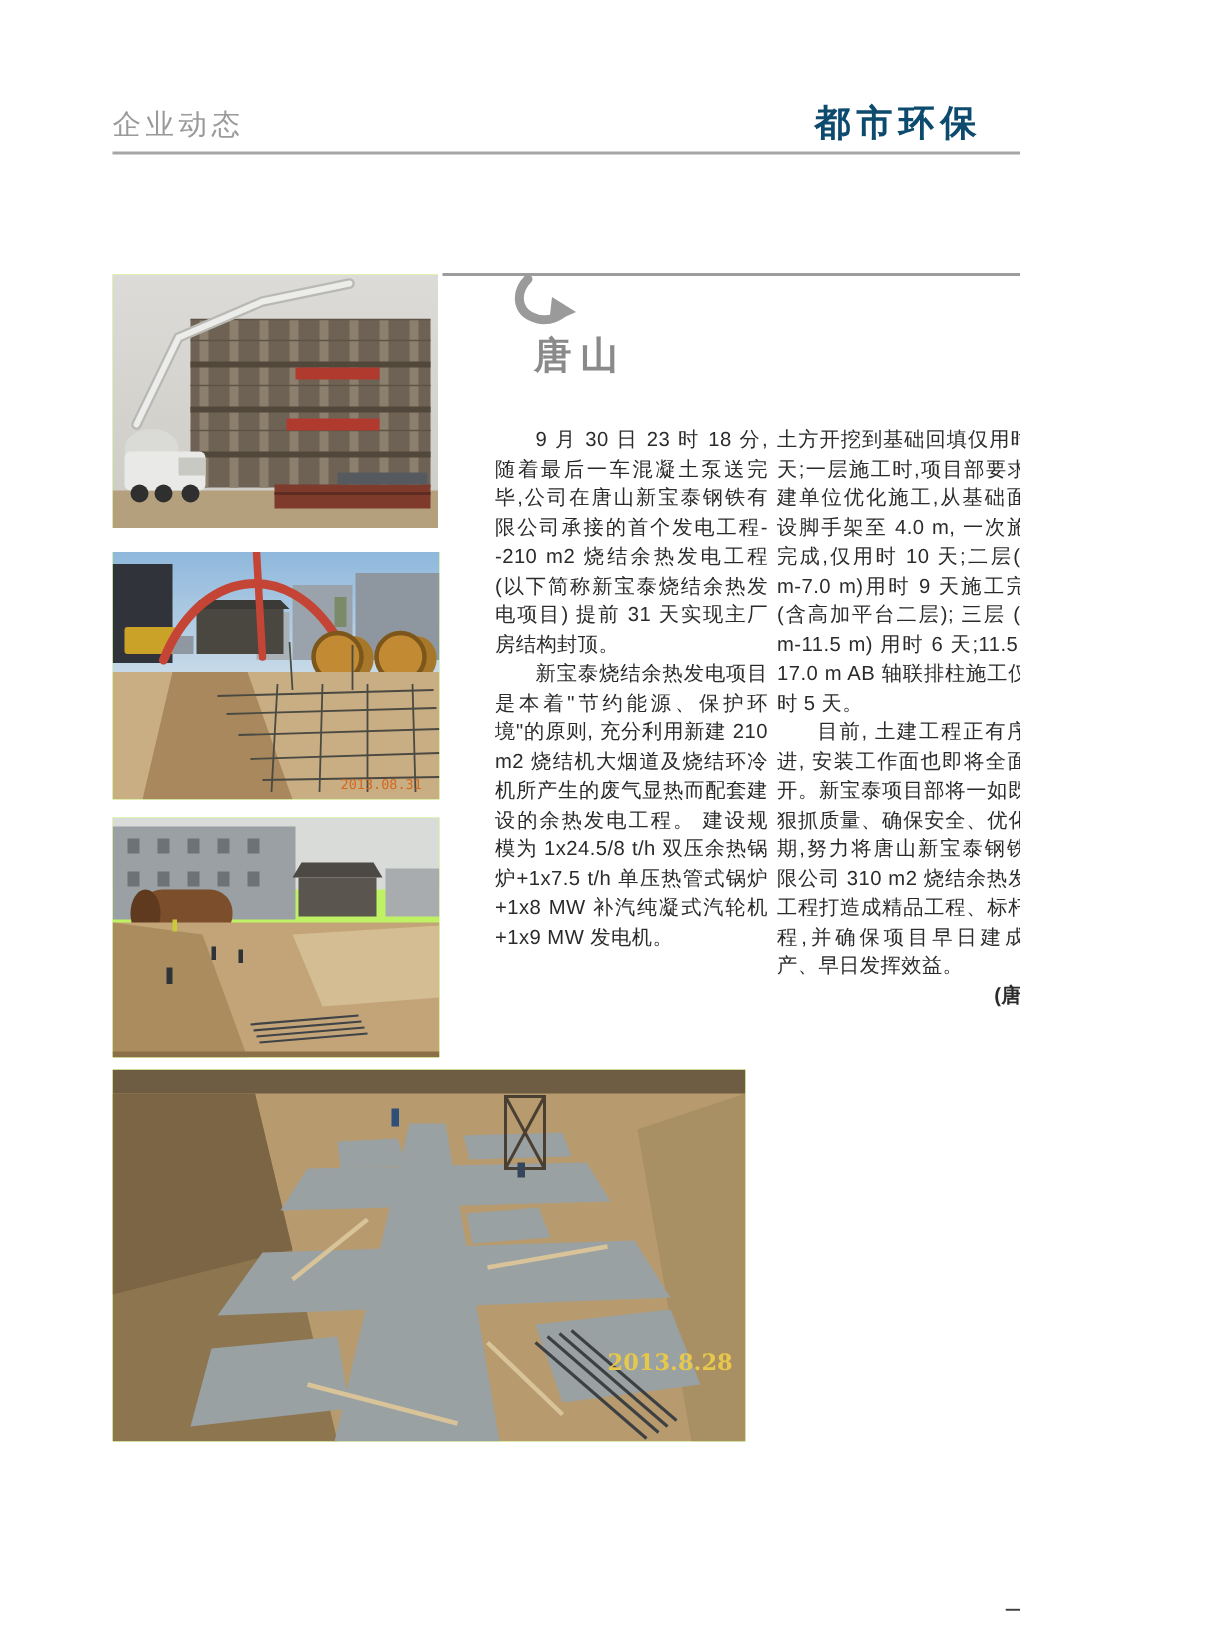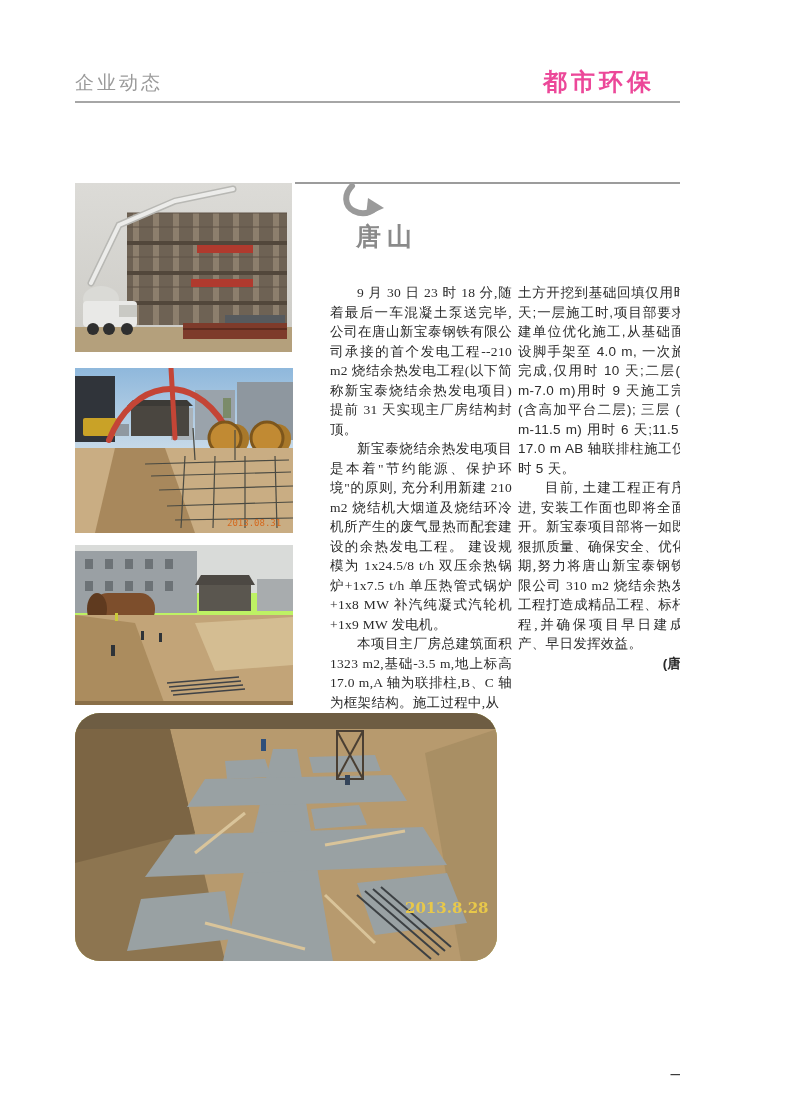--- a/index.html
+++ b/index.html
@@ -3,44 +3,44 @@
 <meta charset="utf-8">
 <style>
   html,body{margin:0;padding:0;background:#ffffff;}
   .page{
     position:relative;width:680px;height:1100px;background:#ffffff;overflow:hidden;
     font-family:"Liberation Sans","DejaVu Sans",sans-serif;color:#2f2f2f;
   }
   
   .hdr-section{position:absolute;left:75px;top:70px;font-size:19px;letter-spacing:3px;color:#9a9a9a;}
   .hdr-brand{position:absolute;left:543px;top:66px;width:190px;text-align:left;
-    font-size:24px;font-weight:bold;letter-spacing:4px;color:#ec4899;
+    font-size:24px;font-weight:bold;letter-spacing:4px;color:#0c4a6e;
     font-family:"DejaVu Sans","Liberation Sans",sans-serif;}
   .hdr-mark{position:absolute;left:693px;top:62px;font-size:26px;color:#b5332e;font-weight:bold;
     font-family:"DejaVu Serif",serif;transform:rotate(8deg);}
   .hdr-rule{position:absolute;left:75px;top:101px;width:655px;height:2px;background:#a6a6a6;}
   .sec-rule{position:absolute;left:295px;top:182px;width:435px;height:2px;background:#9c9c9c;}
   
   .arrow-wrap{position:absolute;left:338px;top:184px;width:64px;height:42px;}
   .loc-tag{position:absolute;left:356px;top:220px;font-size:25px;font-weight:bold;letter-spacing:6px;
     color:#8a8a8a;font-family:"DejaVu Serif","Liberation Serif",serif;}
   
   .photo{position:absolute;overflow:hidden;background:#bef264;}
   .photo svg{display:block;}
   #photo1{left:75px;top:183px;width:217px;height:169px;}
   #photo2{left:75px;top:368px;width:218px;height:165px;}
   #photo3{left:75px;top:545px;width:218px;height:160px;}
-  #photo4{left:75px;top:713px;width:422px;height:248px;border-radius:25px;}
+  #photo4{left:75px;top:713px;width:422px;height:248px;}
   
   .col{position:absolute;top:283px;width:182px;font-size:13.5px;line-height:19.5px;
     text-align:justify;text-justify:inter-ideograph;letter-spacing:0.3px;color:#2b2b2b;}
   .col-left{left:330px;}
   .col-right{left:518px;}
   .col p{margin:0;}
-  .col p.indent{text-indent:2em;font-family:Liberation Serif, serif;}
+  .col p.indent{text-indent:2em;}
   .byline{text-align:right;font-weight:bold;margin-top:0;}
   
   .page-num{position:absolute;left:660px;top:1062px;width:80px;text-align:center;
     font-size:19px;color:#3c3c3c;letter-spacing:1px;}
 </style>
 </head>
 <body>
 
 <div class="page">
 
@@ -253,21 +253,20 @@
         <line x1="298" y1="176" x2="370" y2="238"></line>
           <line x1="306" y1="174" x2="376" y2="234"></line>
       </g>
       <text x="330" y="200" font-size="15" fill="#e8c84a" font-family="DejaVu Serif, serif" font-weight="bold">2013.8.28</text>
     </svg>
   </div>
 
   <div class="col col-left">
     <p class="indent">9 月 30 日 23 时 18 分,随着最后一车混凝土泵送完毕,公司在唐山新宝泰钢铁有限公司承接的首个发电工程--210 m2 烧结余热发电工程(以下简称新宝泰烧结余热发电项目) 提前 31 天实现主厂房结构封顶。</p>
     <p class="indent">新宝泰烧结余热发电项目是本着"节约能源、保护环境"的原则, 充分利用新建 210 m2 烧结机大烟道及烧结环冷机所产生的废气显热而配套建设的余热发电工程。 建设规模为 1x24.5/8 t/h 双压余热锅炉+1x7.5 t/h 单压热管式锅炉+1x8 MW 补汽纯凝式汽轮机+1x9 MW 发电机。</p>
-    <p class="indent">本项目主厂房总建筑面积 1323 m2,基础-3.5 m,地上标高 17.0 m,A 轴为联排柱,B、C 轴为框架结构。施工过程中,从</p>
   </div>
 
   <div class="col col-right">
     <p>土方开挖到基础回填仅用时 7 天;一层施工时,项目部要求土建单位优化施工,从基础面搭设脚手架至 4.0 m, 一次施工完成,仅用时 10 天;二层(4.0 m-7.0 m)用时 9 天施工完成(含高加平台二层); 三层 (7.0 m-11.5 m) 用时 6 天;11.5 m-17.0 m AB 轴联排柱施工仅用时 5 天。</p>
     <p class="indent">目前, 土建工程正有序推进, 安装工作面也即将全面铺开。新宝泰项目部将一如既往狠抓质量、确保安全、优化工期,努力将唐山新宝泰钢铁有限公司 310 m2 烧结余热发电工程打造成精品工程、标杆工程,并确保项目早日建成投产、早日发挥效益。</p>
     <p class="byline">(唐山)</p>
   </div>
 
   <div class="page-num">– 13 –</div>
 

